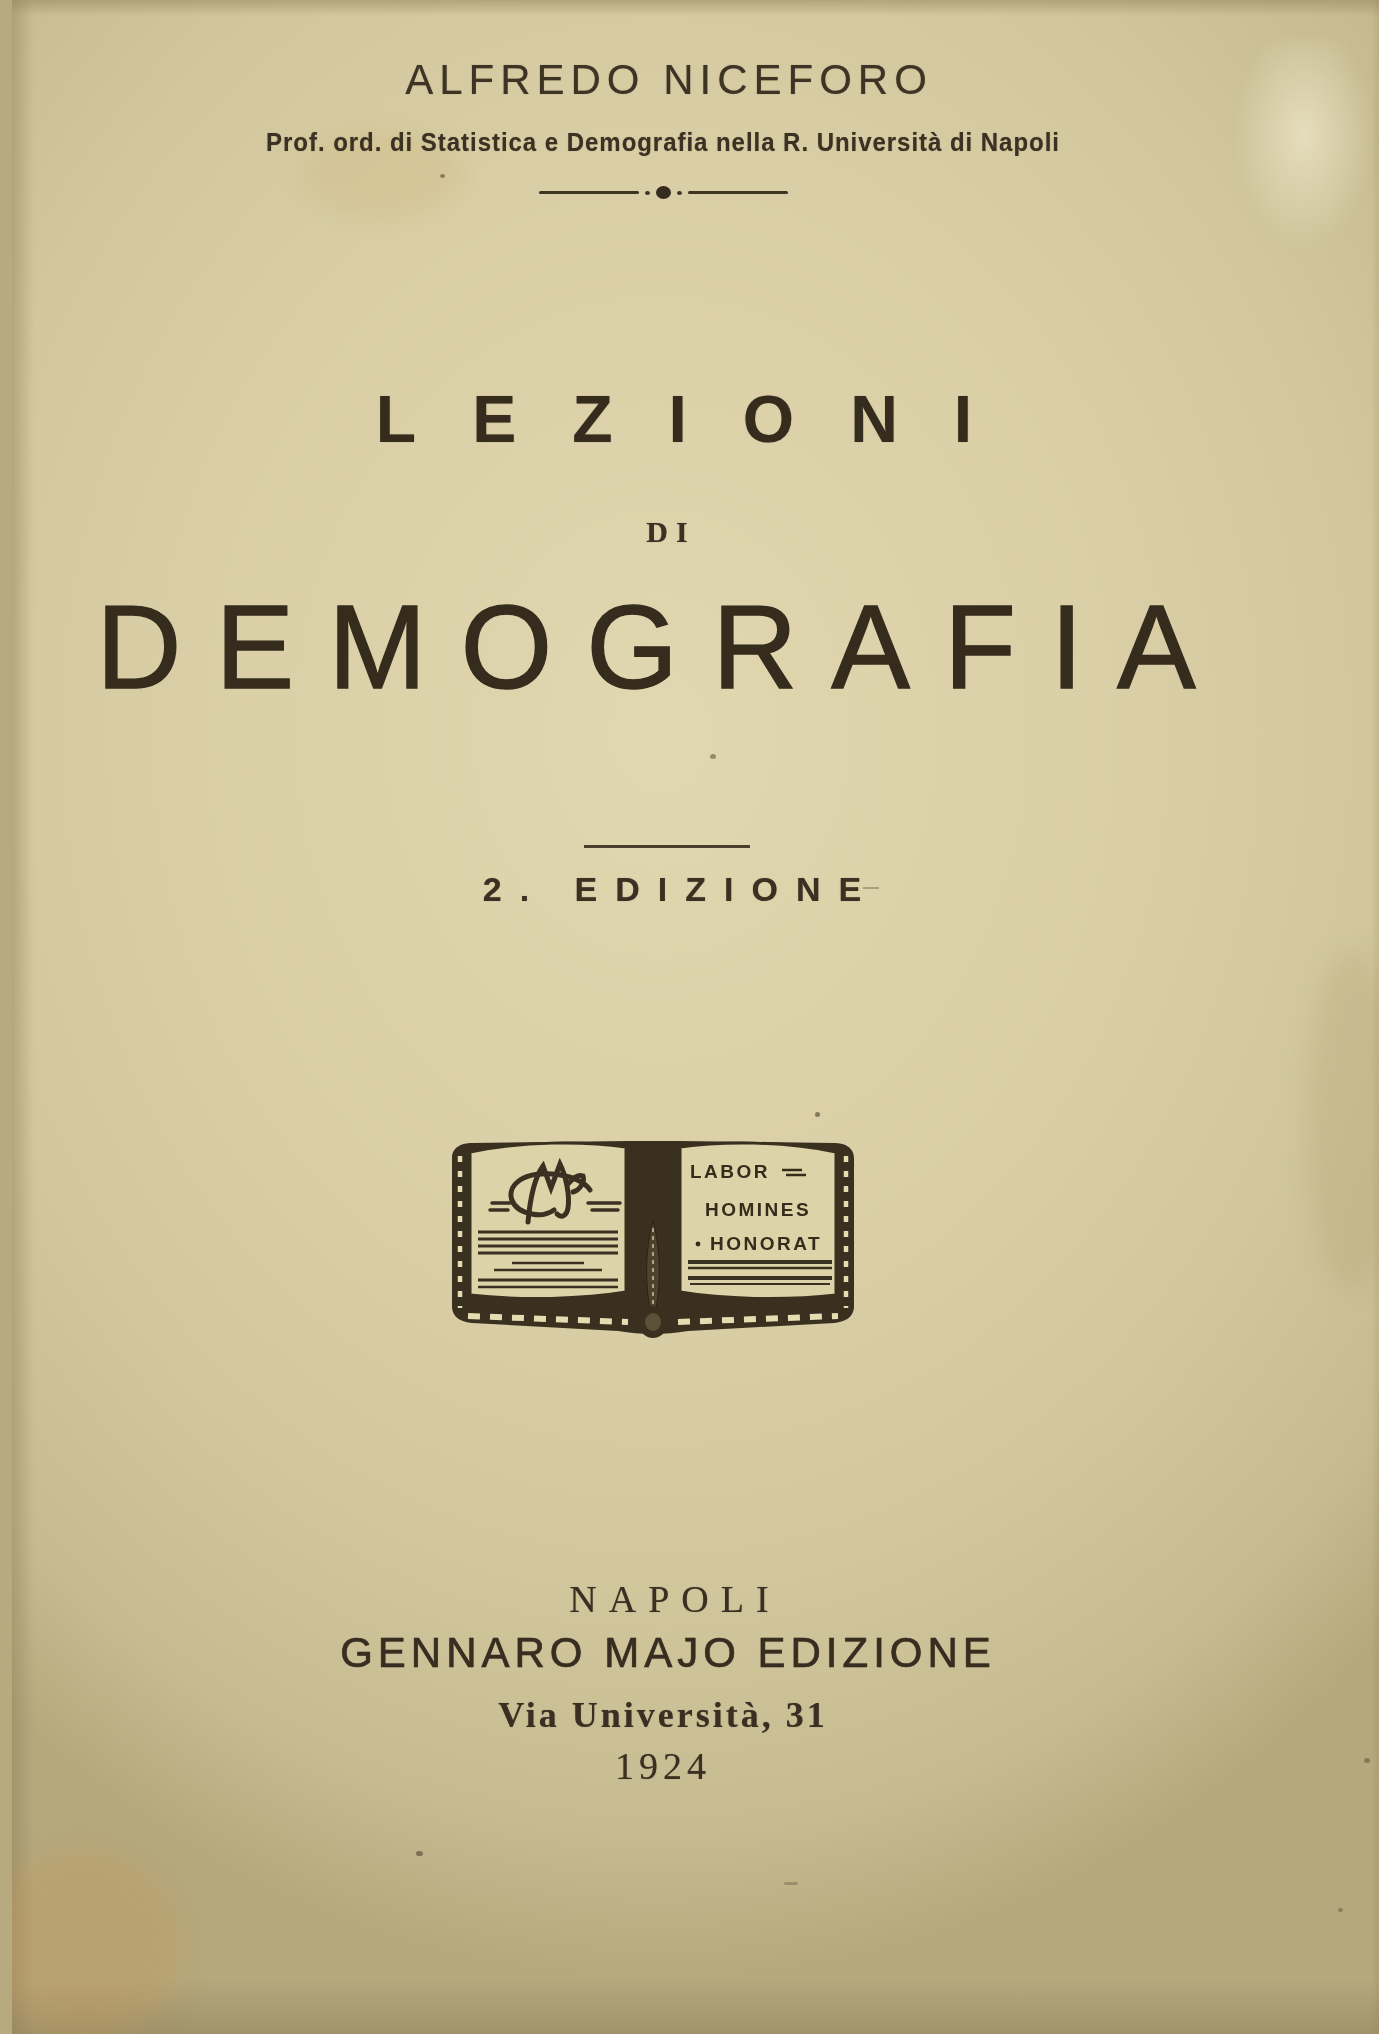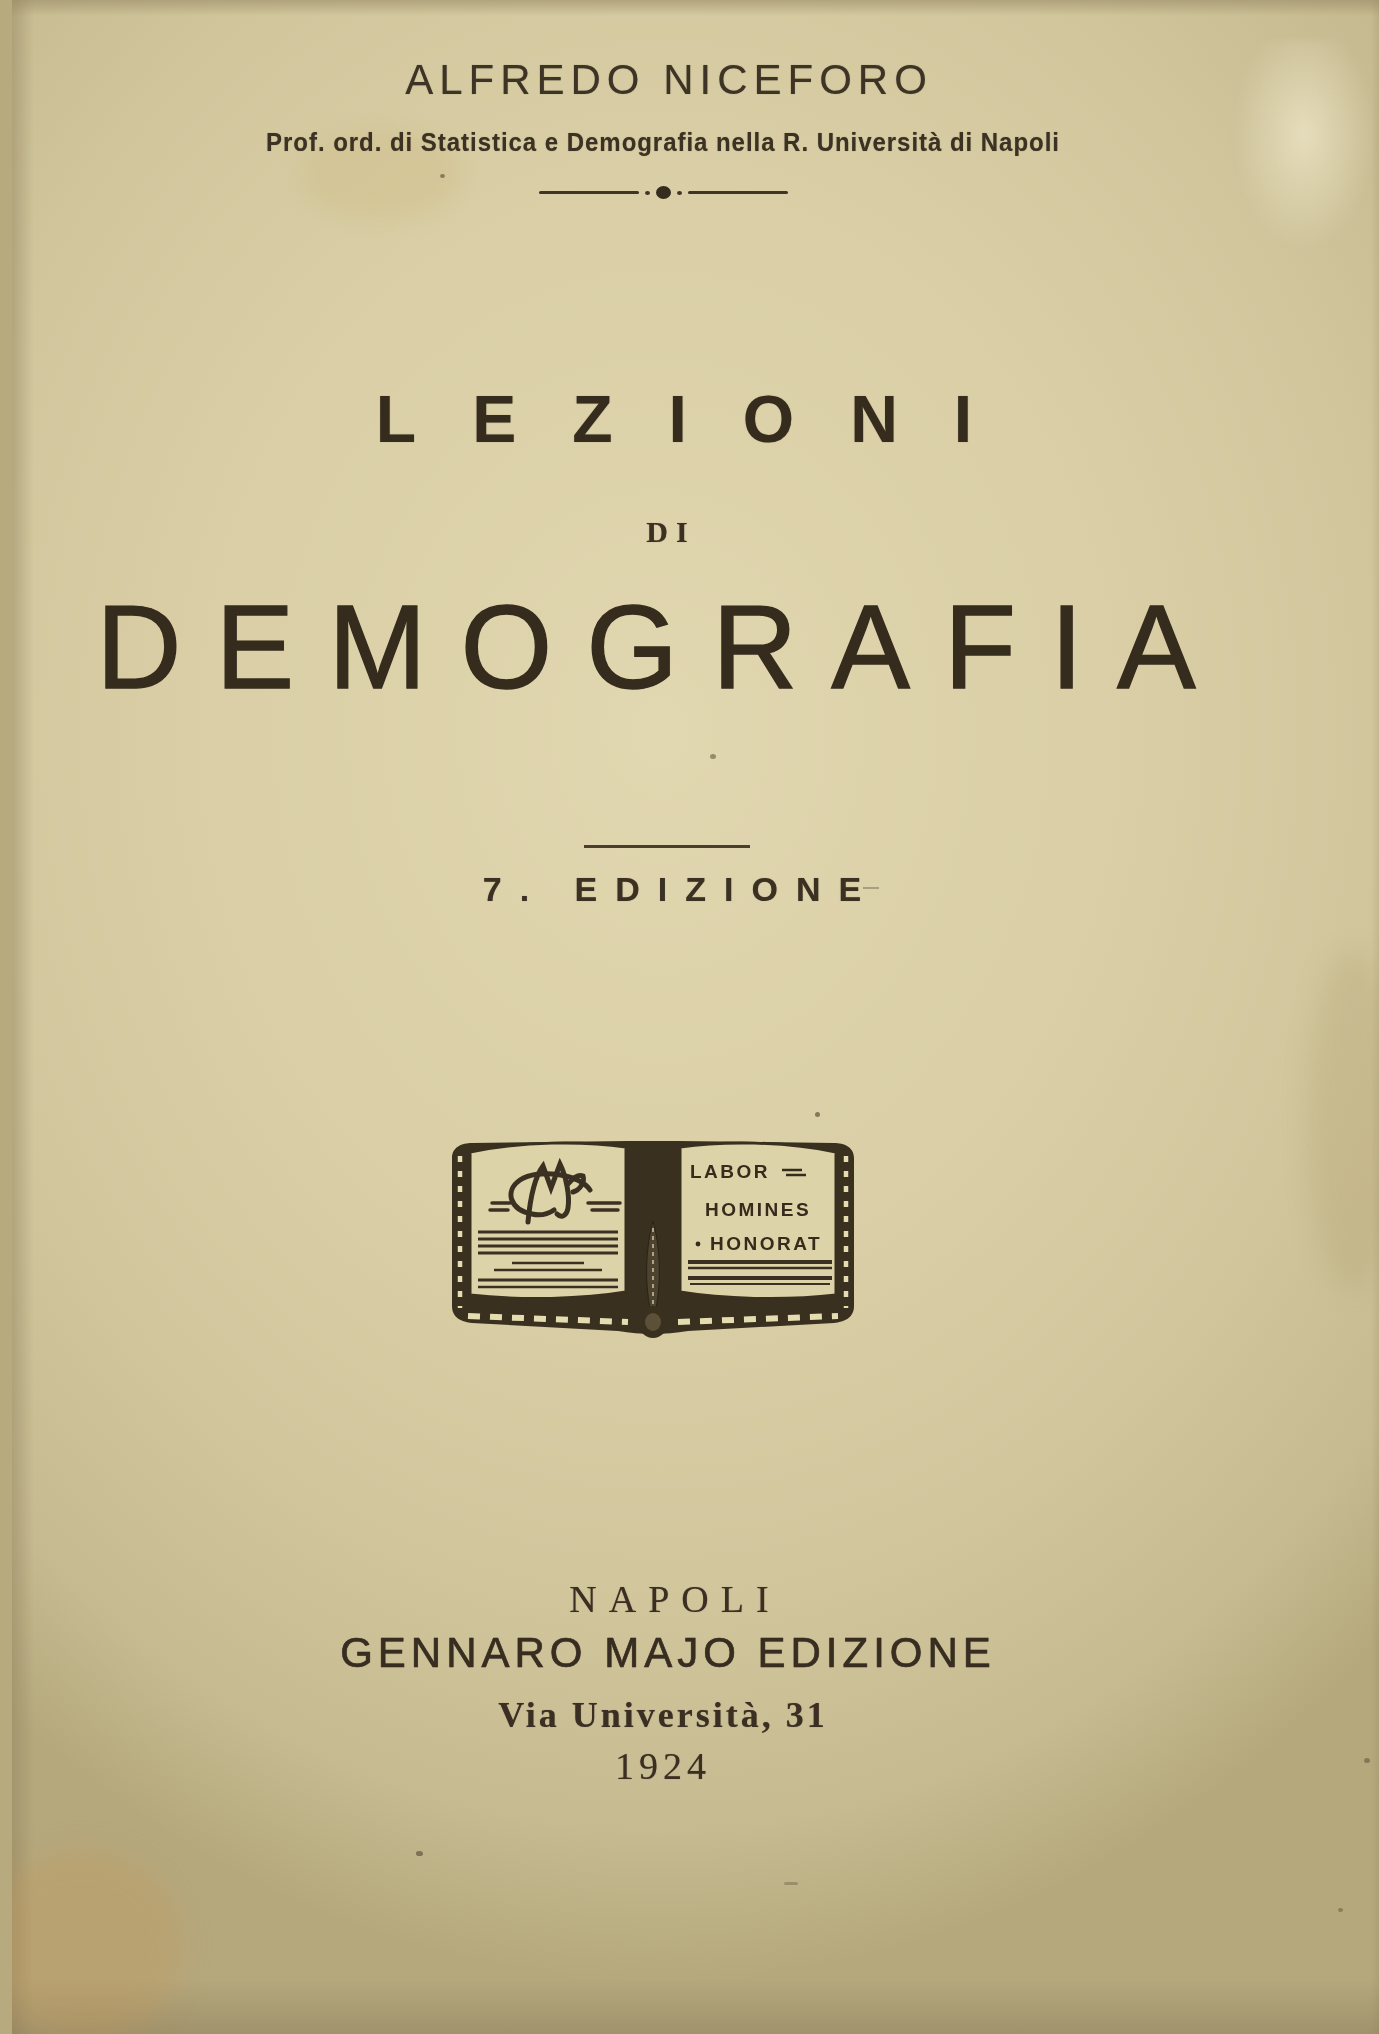--- a/index.html
+++ b/index.html
@@ -89,21 +89,21 @@
       <span class="orn-dot-s"></span>
       <span class="orn-dot-b"></span>
       <span class="orn-dot-s"></span>
       <span class="orn-line"></span>
     </div>
 
     <div class="line title1">LEZIONI</div>
     <div class="line title2">DI</div>
     <div class="line title3">DEMOGRAFIA</div>
 
-    <div class="line edition">7. EDIZIONE</div>
+    <div class="line edition">2. EDIZIONE</div>
 
     <div class="line city">NAPOLI</div>
     <div class="line publisher">GENNARO MAJO EDIZIONE</div>
     <div class="line address">Via Università, 31</div>
     <div class="line year">1924</div>
   </div>
 
   <div class="edition-rule"></div>
   <div class="edition-tail"></div>
 

